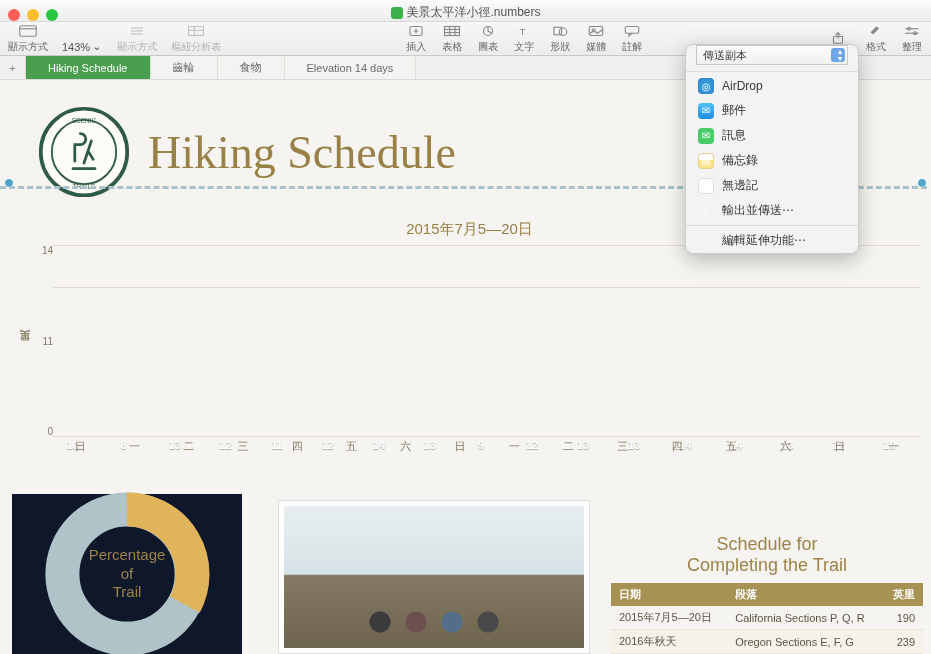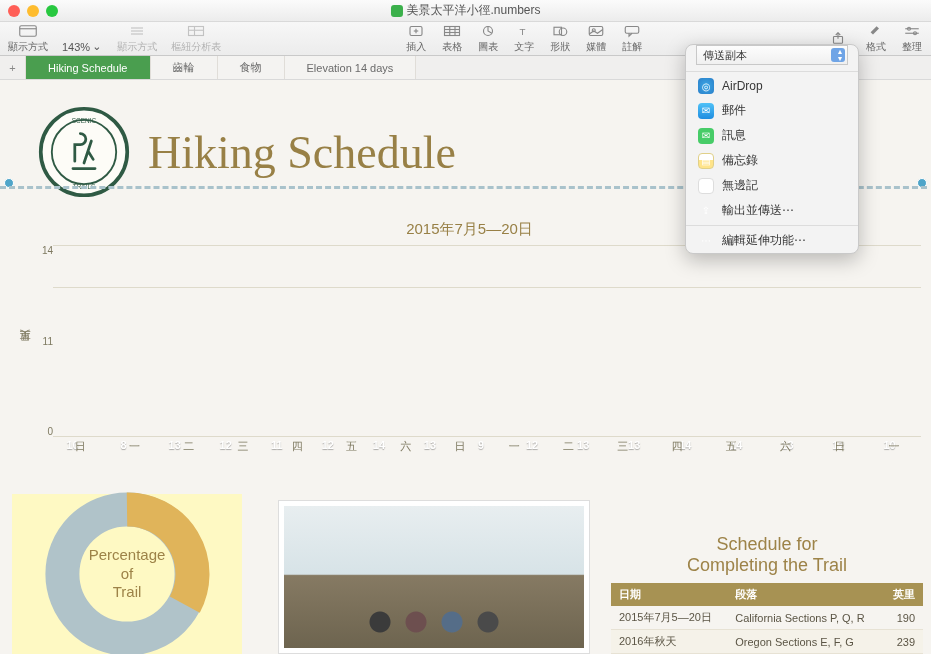--- a/index.html
+++ b/index.html
@@ -1,19 +1,19 @@
 <!DOCTYPE html>
 <html><head>
 <meta charset="utf-8">
 <style>
 * { box-sizing: border-box; margin: 0; padding: 0; font-family: -apple-system, "Helvetica Neue", Arial, sans-serif; }
 body { width: 931px; height: 654px; background: #f6f5f3; overflow: hidden; position: relative; }
 
 
-.titlebar { height: 22px; background: linear-gradient(#fbfbfb,#ececec); display:flex; align-items:center; padding:8px 8px; border-bottom:1px solid #d9d9d9; position:relative; }
+.titlebar { height: 22px; background: linear-gradient(#fbfbfb,#ececec); display:flex; align-items:flex-end; padding:0 8px; border-bottom:1px solid #d9d9d9; position:relative; }
 .traffic { display:flex; gap:7px; }
 .traffic span { width:12px; height:12px; border-radius:50%; display:block; }
 .tl-close { background:#ff5f57; } .tl-min { background:#febc2e; } .tl-max { background:#28c840; }
 .doc-title { position:absolute; left:50%; transform:translateX(-50%); font-size:12px; color:#555; display:flex; align-items:center; gap:4px; }
 .doc-title .dot { width:12px; height:12px; background:#3bb04b; border-radius:3px; display:inline-block; }
 
 
 .toolbar { height:34px; background:linear-gradient(#f7f7f7,#ececec); border-bottom:1px solid #c9c9c9; display:flex; font-size:10px; color:#666; }
 .tool-group { display:flex; align-items:center; padding:0 8px; gap:14px; }
 .tool { display:flex; flex-direction:column; align-items:center; gap:1px; cursor:pointer; }
@@ -49,21 +49,21 @@
 .grid { position:absolute; left:0; right:0; border-top:1px solid #dedacb; }
 .bars { position:absolute; left:0; right:0; bottom:18px; top:0; display:flex; align-items:flex-end; gap:4px; padding:0 2px; }
 .bar { flex:1; position:relative; }
 .bar .col { position:absolute; bottom:0; left:2px; right:2px; }
 .bar .val { position:absolute; top:-2px; left:0; right:12px; text-align:center; font-size:11px; color:#fff; font-weight:600; text-shadow:0 1px 1px rgba(0,0,0,.3); padding-top:4px; }
 .xlabels { position:absolute; left:0; right:0; bottom:0; height:16px; display:flex; gap:4px; padding:0 2px; }
 .xlabels span { flex:1; text-align:center; font-size:11px; color:#7e7960; }
 .c1 { background:#b6a254; } .c2 { background:#ded9a2; }
 
 
-.donut-section { position:absolute; bottom:0; left:12px; width:230px; height:160px; background:#fef9c3; display:flex; align-items:center; justify-content:center; }
+.donut-section { position:absolute; bottom:0; left:12px; width:230px; height:160px; background:#0f172a; display:flex; align-items:center; justify-content:center; }
 .donut-section svg { width:170px; height:170px; }
 .donut-text { position:absolute; text-align:center; font-family:Georgia,serif; font-size:15px; color:#9d8348; line-height:1.25; }
 
 .photo { position:absolute; bottom:0; left:278px; width:312px; height:154px; background:#fff; border:1px solid #ddd; padding:5px; }
 .photo-inner { width:100%; height:100%; background:linear-gradient(#e8eef0 0%,#d7e3e7 48%,#867a63 49%,#6d644f 100%); position:relative; overflow:hidden; }
 .photo-inner::after { content:''; position:absolute; bottom:8px; left:20%; right:20%; height:36px; background:radial-gradient(circle at 20% 50%, #3b3b3b 10px, transparent 11px), radial-gradient(circle at 40% 50%, #6d4f4f 10px, transparent 11px), radial-gradient(circle at 60% 50%, #556d88 10px, transparent 11px), radial-gradient(circle at 80% 50%, #4a4a4a 10px, transparent 11px); }
 
 .sched-table { position:absolute; bottom:0; right:8px; width:312px; }
 .sched-title { font-family:Georgia,serif; text-align:center; font-size:18px; color:#9d8348; line-height:1.2; margin-bottom:6px; }
 .tbl { width:100%; border-collapse:collapse; font-size:11px; }

